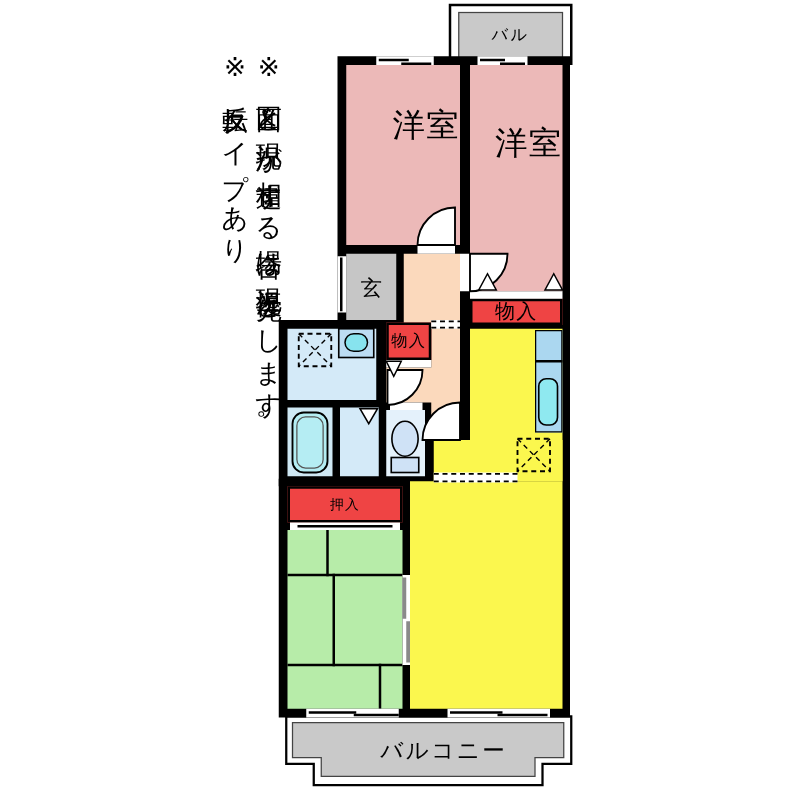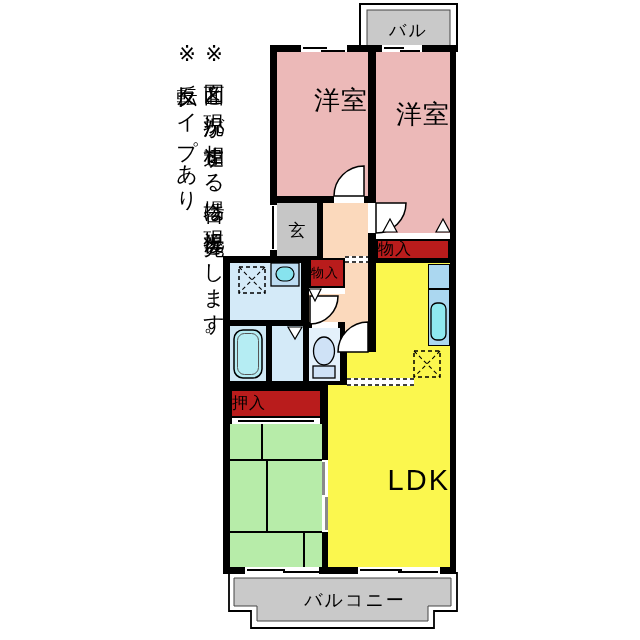--- a/index.html
+++ b/index.html
@@ -3,22 +3,22 @@
 <meta charset="utf-8">
 <style>
   html,body{margin:0;padding:0;background:#fff;}
   #stage{position:relative;width:640px;height:640px;background:#fff;overflow:hidden;
          font-family:"Liberation Sans","DejaVu Sans",sans-serif;color:#000;}
   .wall{position:absolute;background:#000;}
   .fill{position:absolute;}
   .whitegap{position:absolute;background:#fff;}
   .winline{position:absolute;background:#000;}
   .tatami{position:absolute;background:#000;}
-  .box{position:absolute;background:#b91c1c;border:2px solid #000;box-sizing:border-box;
-       display:flex;align-items:center;}
+  .box{position:absolute;background:#ef4444;border:2px solid #000;box-sizing:border-box;
+       display:flex;align-items:center;justify-content:center;}
   .box span{letter-spacing:1px;}
   .room-label{position:absolute;display:flex;flex-direction:column;align-items:flex-end;
               font-size:26px;line-height:31px;letter-spacing:1px;white-space:nowrap;}
   .small-label{position:absolute;text-align:center;white-space:nowrap;}
   .annotation{position:absolute;left:174px;top:42px;height:540px;writing-mode:vertical-rl;
               font-size:21px;line-height:27px;letter-spacing:2px;font-weight:500;}
   .grayleaf{position:absolute;background:#8a8a8a;}
   svg{position:absolute;left:0;top:0;pointer-events:none;}
 </style>
 </head>
@@ -62,21 +62,21 @@
   <div class="tatami" style="left:266px;top:459px;width:2px;height:74px;"></div>
   <div class="tatami" style="left:303px;top:531px;width:2px;height:36px;"></div>
 
   <div class="box" style="left:376px;top:239px;width:74px;height:21px;">
     <span style="font-size:16px;">物入</span>
   </div>
   <div class="box" style="left:309px;top:258px;width:36px;height:30px;">
     <span style="font-size:13px;">物入</span>
   </div>
   <div class="box" style="left:230px;top:389px;width:92px;height:29px;">
-    <span style="font-size:16px;">押入</span>
+    <span style="font-size:11px;">押入</span>
   </div>
 
   <div class="whitegap" style="left:376px;top:233px;width:74px;height:6px;"></div>
   <div class="whitegap" style="left:309px;top:288px;width:36px;height:6px;"></div>
   <div class="whitegap" style="left:232px;top:418px;width:88px;height:6px;"></div>
   <div class="winline" style="left:238px;top:420px;width:76px;height:2px;"></div>
   <div class="whitegap" style="left:334px;top:196px;width:30px;height:7px;"></div>
   <div class="whitegap" style="left:368px;top:203px;width:8px;height:30px;"></div>
   <div class="whitegap" style="left:312px;top:322px;width:26px;height:6px;"></div>
 
@@ -139,23 +139,22 @@
   </svg>
 
   <div class="room-label" style="left:277px;top:85px;width:91px;">
     <span>洋室</span>
   </div>
   <div class="room-label" style="left:376px;top:99px;width:74px;">
     <span>洋室</span>
   </div>
   <div class="small-label" style="left:277px;top:219px;width:40px;font-size:17px;">玄</div>
   <div class="room-label" style="left:328px;top:465px;width:122px;font-size:29px;letter-spacing:2px;">
-    <span>LDK</span>
   </div>
-  <div class="small-label" style="left:367px;top:19px;width:83px;font-size:17px;letter-spacing:2px;">バル</div>
+  <div class="small-label" style="left:367px;top:19px;width:83px;font-size:13px;letter-spacing:2px;">バル</div>
   <div class="small-label" style="left:260px;top:588px;width:190px;font-size:18px;letter-spacing:2px;">バルコニー</div>
 
   <div class="annotation">
     <div>※図面と現況が相違する場合は現況優先とします。</div>
     <div>※反転タイプあり</div>
   </div>
 
 </div>
 
 </body></html>

